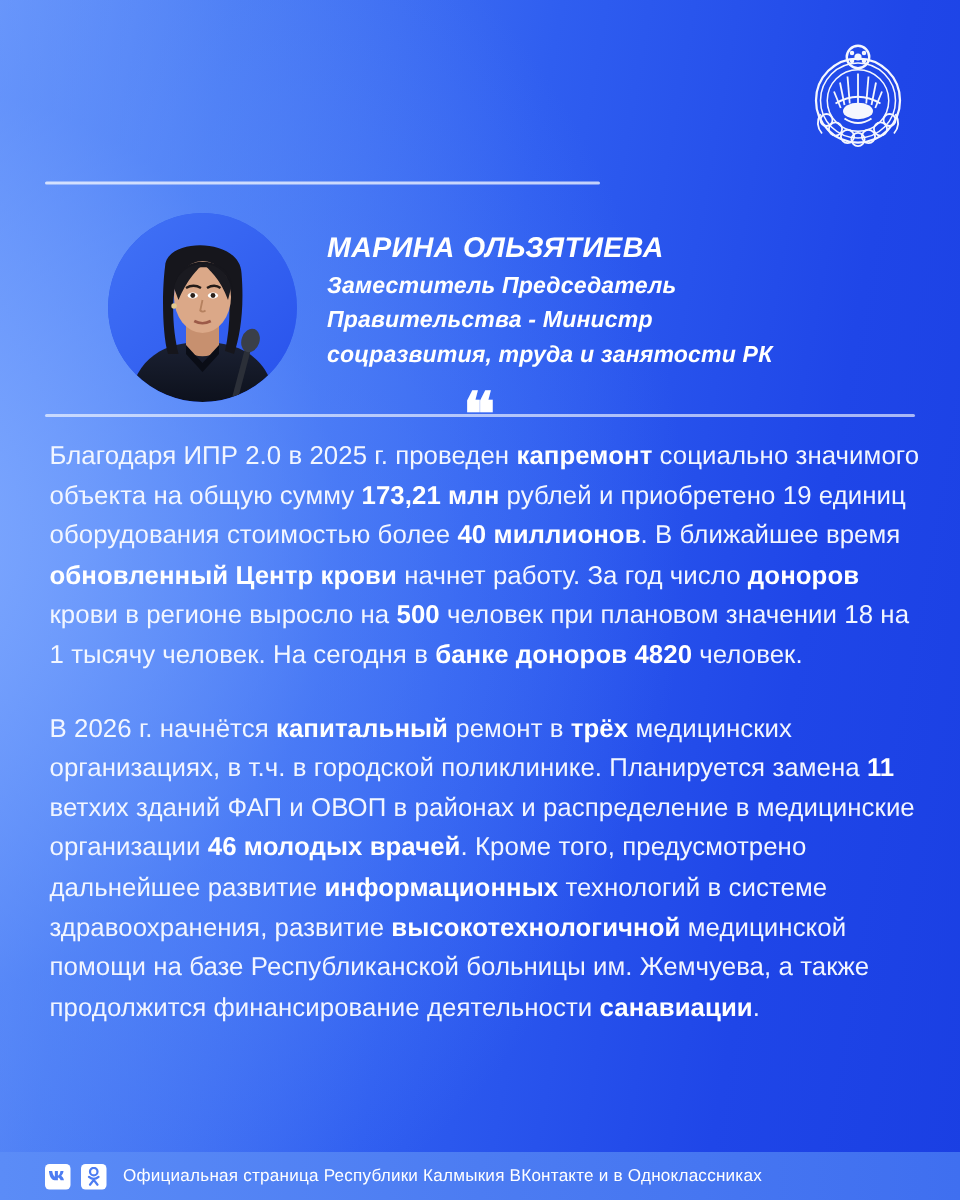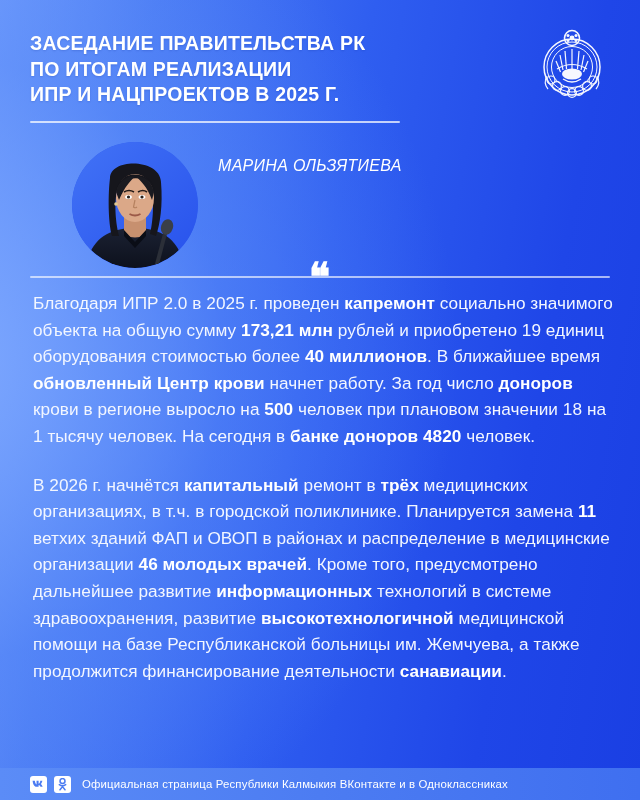--- a/index.html
+++ b/index.html
@@ -82,22 +82,22 @@
   .portrait svg { display:block; width:100%; height:100%; }
 
   .speaker-text {
     position: absolute;
     left: 218px;
     top: 14px;
     right: 20px;
     color: #ffffff;
   }
   .speaker-name {
-    font-size: 16px;
-    font-weight: 400;
+    font-size: 19px;
+    font-weight: 700;
     font-style: italic;
     letter-spacing: 0.3px;
     line-height: 24px;
     margin-bottom: 1px;
   }
   .speaker-role {
     font-size: 15.4px;
     font-weight: 700;
     font-style: italic;
     line-height: 23px;
@@ -178,23 +178,20 @@
     margin-left: 4px;
     white-space: nowrap;
   }
 </style>
 </head>
 <body>
 
 <div class="poster">
 
   <div class="header">
-    <div class="title">ЗАСЕДАНИЕ ПРАВИТЕЛЬСТВА РК
-ПО ИТОГАМ РЕАЛИЗАЦИИ
-ИПР И НАЦПРОЕКТОВ В 2025 Г.</div>
     <div class="header-rule"></div>
   </div>
 
   <div class="emblem">
     <svg viewBox="0 0 74 78" xmlns="http://www.w3.org/2000/svg">
       <g fill="none" stroke="#ffffff" stroke-width="1.5">
         <circle cx="37" cy="40" r="28"></circle>
         <circle cx="37" cy="40" r="25" stroke-width="1"></circle>
         <circle cx="37" cy="40" r="20.5" stroke-width="1"></circle>
         <circle cx="37" cy="11" r="7.5" stroke-width="1.6"></circle>
@@ -284,20 +281,23 @@
 
           <path d="M52 88 L63 100 L74 88 L74 94 L63 106 L52 94 Z" fill="#0a0d16"></path>
 
           <path d="M84 126 L94 88" stroke="#2b2f38" stroke-width="4" fill="none"></path>
           <ellipse cx="95" cy="85" rx="6" ry="8" fill="#3a3f49" transform="rotate(18 95 85)"></ellipse>
         </g>
       </svg>
     </div>
     <div class="speaker-text">
       <div class="speaker-name">МАРИНА ОЛЬЗЯТИЕВА</div>
+      <div class="speaker-role">Заместитель Председатель
+Правительства - Министр
+соцразвития, труда и занятости РК</div>
     </div>
   </div>
 
   <div class="quote-divider"></div>
   <div class="quote-mark">❝</div>
 
   <div class="body-text" id="quote-body">
       <p><span>Благодаря ИПР 2.0 в 2025 г. проведен </span><b>капремонт</b><span> социально значимого объекта на общую сумму </span><b>173,21 млн</b><span> рублей и приобретено 19 единиц оборудования стоимостью более </span><b>40 миллионов</b><span>. В ближайшее время </span><b>обновленный Центр крови</b><span> начнет работу. За год число </span><b>доноров</b><span> крови в регионе выросло на </span><b>500</b><span> человек при плановом значении 18 на 1 тысячу человек. На сегодня в </span><b>банке доноров 4820</b><span> человек.</span></p>
       <p><span>В 2026 г. начнётся </span><b>капитальный</b><span> ремонт в </span><b>трёх</b><span> медицинских организациях, в т.ч. в городской поликлинике. Планируется замена </span><b>11</b><span> ветхих зданий ФАП и ОВОП в районах и распределение в медицинские организации </span><b>46 молодых врачей</b><span>. Кроме того, предусмотрено дальнейшее развитие </span><b>информационных</b><span> технологий в системе здравоохранения, развитие </span><b>высокотехнологичной</b><span> медицинской помощи на базе Республиканской больницы им. Жемчуева, а также продолжится финансирование деятельности </span><b>санавиации</b><span>.</span></p>
     </div>

